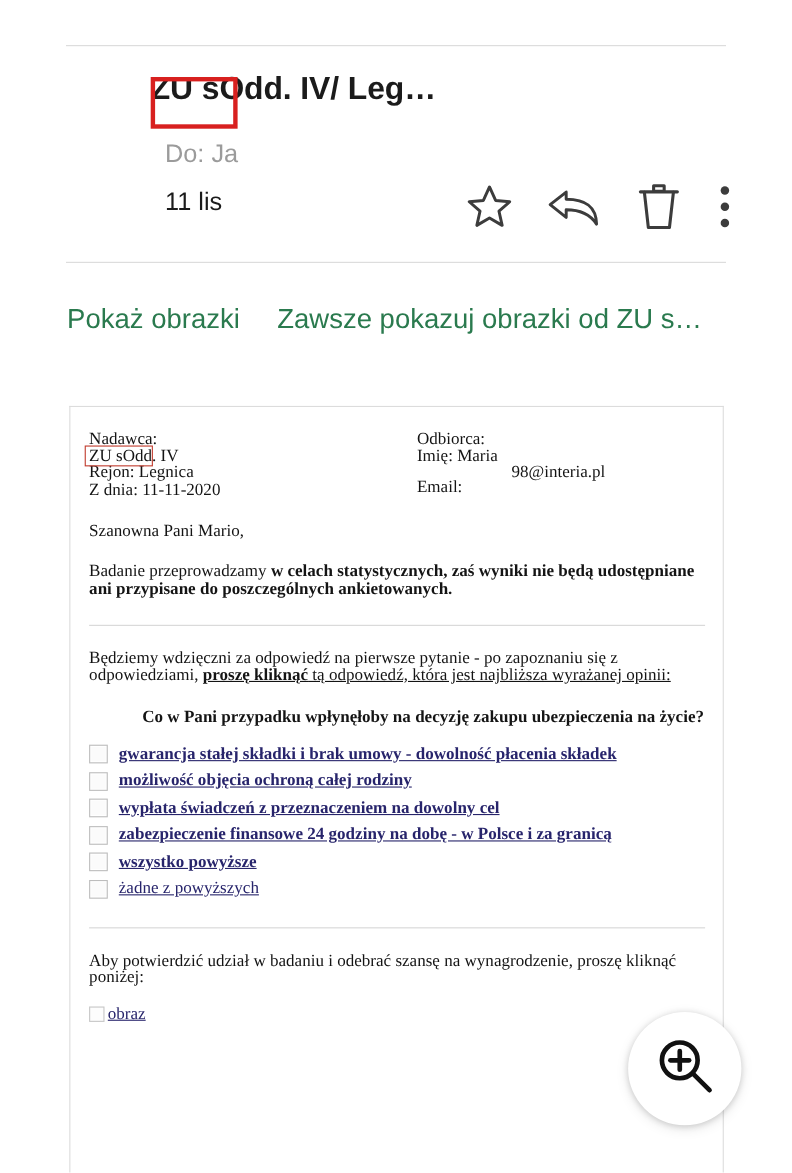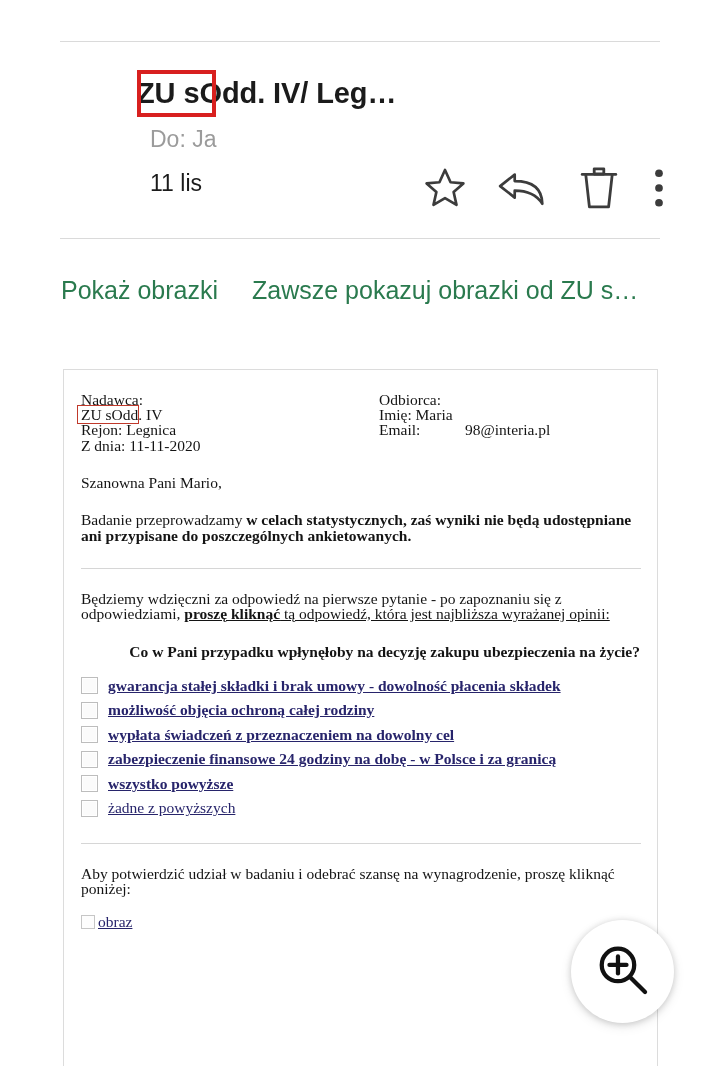--- a/index.html
+++ b/index.html
@@ -28,21 +28,21 @@
   .header-zone {
     position: absolute;
     left: 0;
     top: 50px;
     width: 720px;
     height: 180px;
   }
   .subject-row {
     position: absolute;
     left: 137px;
-    top: 20px;
+    top: 8px;
     display: flex;
     align-items: flex-start;
     height: 46px;
   }
   .redact-box {
     position: absolute;
     left: 137px;
     top: 20px;
     width: 79px;
     height: 47px;
@@ -154,21 +154,21 @@
     position: relative;
   }
   .meta-col-right {
     flex: 1;
   }
   .meta-row {
     height: 15.2px;
     white-space: nowrap;
   }
   .meta-email-row { display: flex; }
-  .meta-email-row .lbl { width: 86px; }
+  .meta-email-row .lbl { width: 86px; margin-top: 13px; }
   .redact-box-small {
     position: absolute;
     left: -4px;
     top: 12.5px;
     width: 62px;
     height: 19px;
     border: 1.5px solid #c0392b;
     box-sizing: border-box;
     pointer-events: none;
   }

